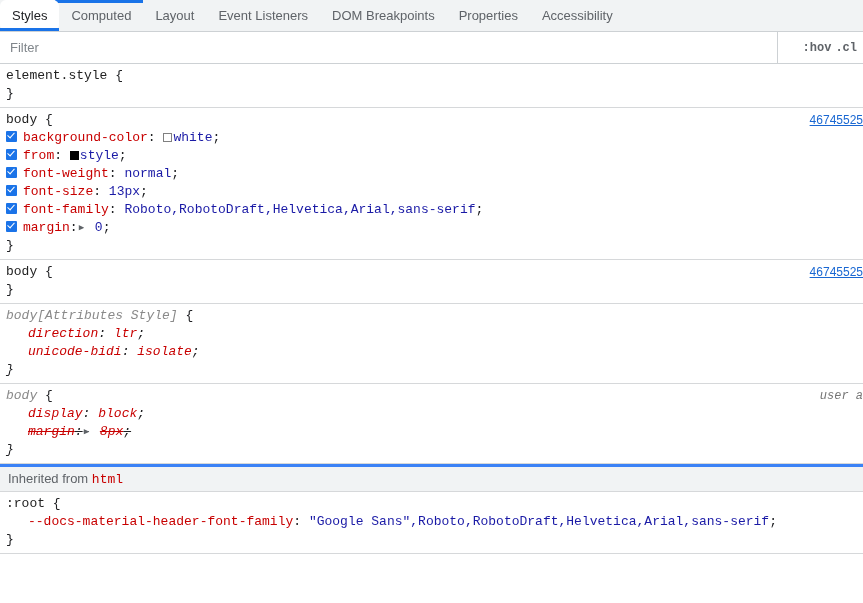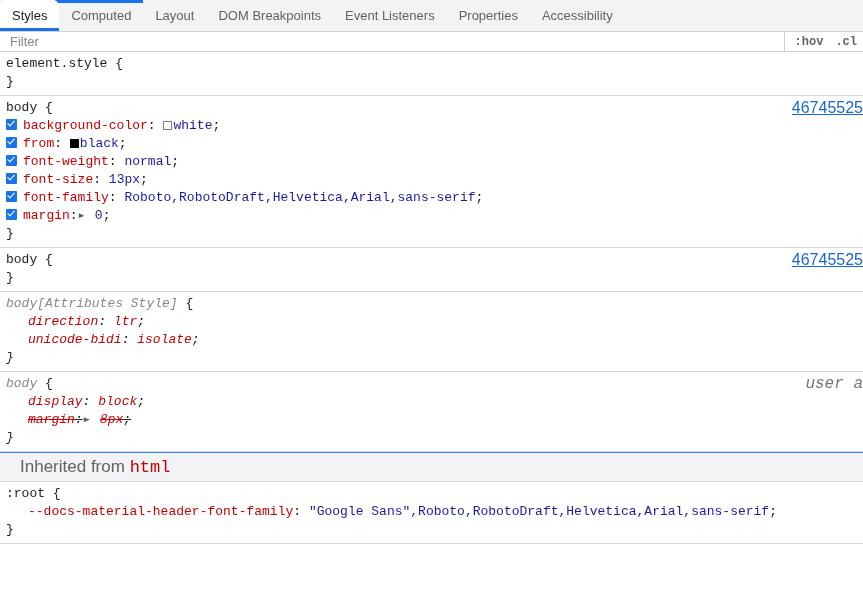--- a/index.html
+++ b/index.html
@@ -57,21 +57,21 @@
     right: 0;
     bottom: 0;
     height: 3px;
     background: #1a73e8;
   }
 
   
   .filterbar {
     display: flex;
     align-items: center;
-    height: 20px;
+    height: 32px;
     background: #ffffff;
     border-bottom: 1px solid #cdd1d4;
     box-sizing: border-box;
   }
   .filter-input {
     flex: 1 1 auto;
     border: none;
     outline: none;
     height: 26px;
     padding: 0 0 0 10px;
@@ -80,22 +80,22 @@
     color: #202124;
     background: transparent;
     min-width: 0;
   }
   .filter-input::placeholder {
     color: #80868b;
   }
   .filter-actions {
     display: flex;
     align-items: center;
-    gap: 12px;
-    padding: 0 6px 0 10px;
+    gap: 4px;
+    padding: 0 6px 0 25px;
     border-left: 1px solid #cdd1d4;
     height: 100%;
     box-sizing: border-box;
     overflow: hidden;
   }
   .filter-action {
     font-family: "Liberation Mono", monospace;
     font-size: 12px;
     font-weight: bold;
     color: #5f6368;
@@ -137,21 +137,21 @@
   .rule.inactive .selector {
     color: #8a8a8a;
   }
   .brace { color: #202124; }
 
   .origin {
     position: absolute;
     top: 3px;
     right: 0px;
     font-family: "Liberation Sans", sans-serif;
-    font-size: 16px;
+    font-size: 12px;
     color: #1967d2;
     text-decoration: underline;
     white-space: nowrap;
     cursor: pointer;
   }
   .origin.ua {
     color: #757575;
     font-style: italic;
     text-decoration: none;
     font-family: "Liberation Mono", monospace;
@@ -227,24 +227,24 @@
     font-size: 9px;
     margin: 0 3px 0 1px;
     vertical-align: 1px;
     cursor: pointer;
   }
 
   
   .inherited-header {
     background: #f1f3f4;
     border-bottom: 1px solid #d6d8da;
-    border-top: 1px solid #3b82f6;
-    padding: 4px 0 4px 20px;
-    font-family: "Liberation Sans", sans-serif;
-    font-size: 17px;
+    border-top: 3px solid #3b82f6;
+    padding: 4px 0 4px 8px;
+    font-family: "Liberation Sans", sans-serif;
+    font-size: 13px;
     color: #5f6368;
   }
   .inherited-header .node {
     font-family: "Liberation Mono", monospace;
     color: #c80000;
   }
 </style>
 </head>
 <body>
 
@@ -254,24 +254,24 @@
       <div class="tab active">
         <span>Styles</span>
       </div>
       <div class="tab">
         <span>Computed</span>
       </div>
       <div class="tab">
         <span>Layout</span>
       </div>
       <div class="tab">
+        <span>Event Listeners</span>
+      </div>
+      <div class="tab">
         <span>DOM Breakpoints</span>
-      </div>
-      <div class="tab">
-        <span>Event Listeners</span>
       </div>
       <div class="tab">
         <span>Properties</span>
       </div>
       <div class="tab">
         <span>Accessibility</span>
       </div>
     </div>
 </div>
 
@@ -286,21 +286,21 @@
 <div class="rules">
   <div id="rules-host">
       <div class="rule">
         <div class="sel-line"><span class="selector">element.style</span><span class="brace"> {</span></div>
         <div class="close-line">}</div>
       </div>
       <div class="rule">
         <div class="origin">46745525</div>
         <div class="sel-line"><span class="selector">body</span><span class="brace"> {</span></div>
         <div class="decl"><span class="cb"></span><span class="prop">background-color</span><span class="punct">:</span><span> </span><span> </span><span class="swatch white"></span><span class="val">white</span><span class="punct">;</span></div>
-        <div class="decl"><span class="cb"></span><span class="prop">from</span><span class="punct">:</span><span> </span><span> </span><span class="swatch black"></span><span class="val">black</span><span class="punct">;</span></div>
+        <div class="decl"><span class="cb"></span><span class="prop">from</span><span class="punct">:</span><span> </span><span> </span><span class="swatch black"></span><span class="val">style</span><span class="punct">;</span></div>
         <div class="decl"><span class="cb"></span><span class="prop">font-weight</span><span class="punct">:</span><span> </span><span> </span><span class="val">normal</span><span class="punct">;</span></div>
         <div class="decl"><span class="cb"></span><span class="prop">font-size</span><span class="punct">:</span><span> </span><span> </span><span class="val">13px</span><span class="punct">;</span></div>
         <div class="decl"><span class="cb"></span><span class="prop">font-family</span><span class="punct">:</span><span> </span><span> </span><span class="val">Roboto,RobotoDraft,Helvetica,Arial,sans-serif</span><span class="punct">;</span></div>
         <div class="decl"><span class="cb"></span><span class="prop">margin</span><span class="punct">:</span><span class="expand">▶</span><span> </span><span class="val">0</span><span class="punct">;</span></div>
         <div class="close-line">}</div>
       </div>
       <div class="rule">
         <div class="origin">46745525</div>
         <div class="sel-line"><span class="selector">body</span><span class="brace"> {</span></div>
         <div class="close-line">}</div>

